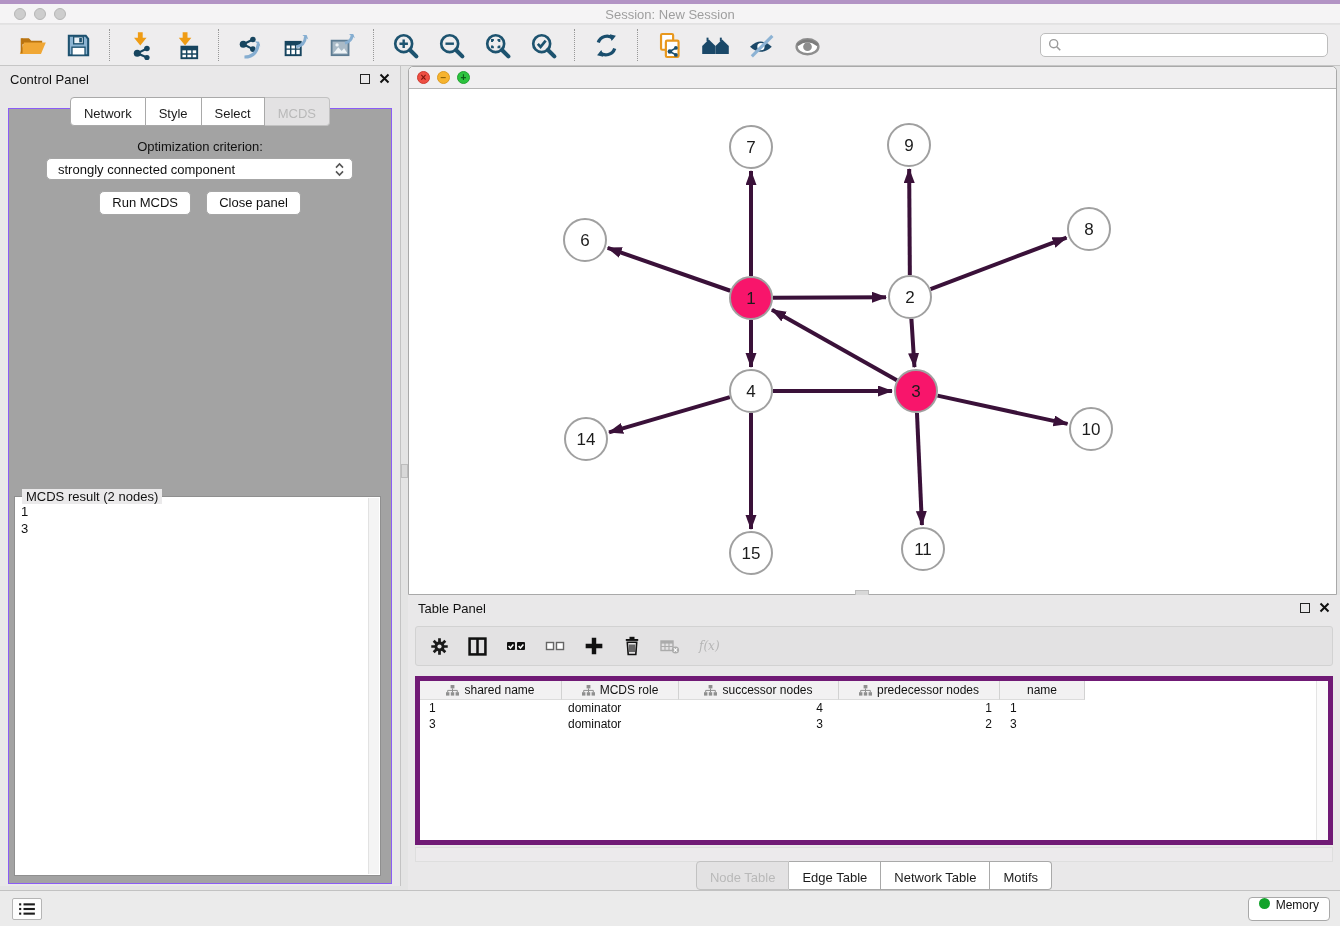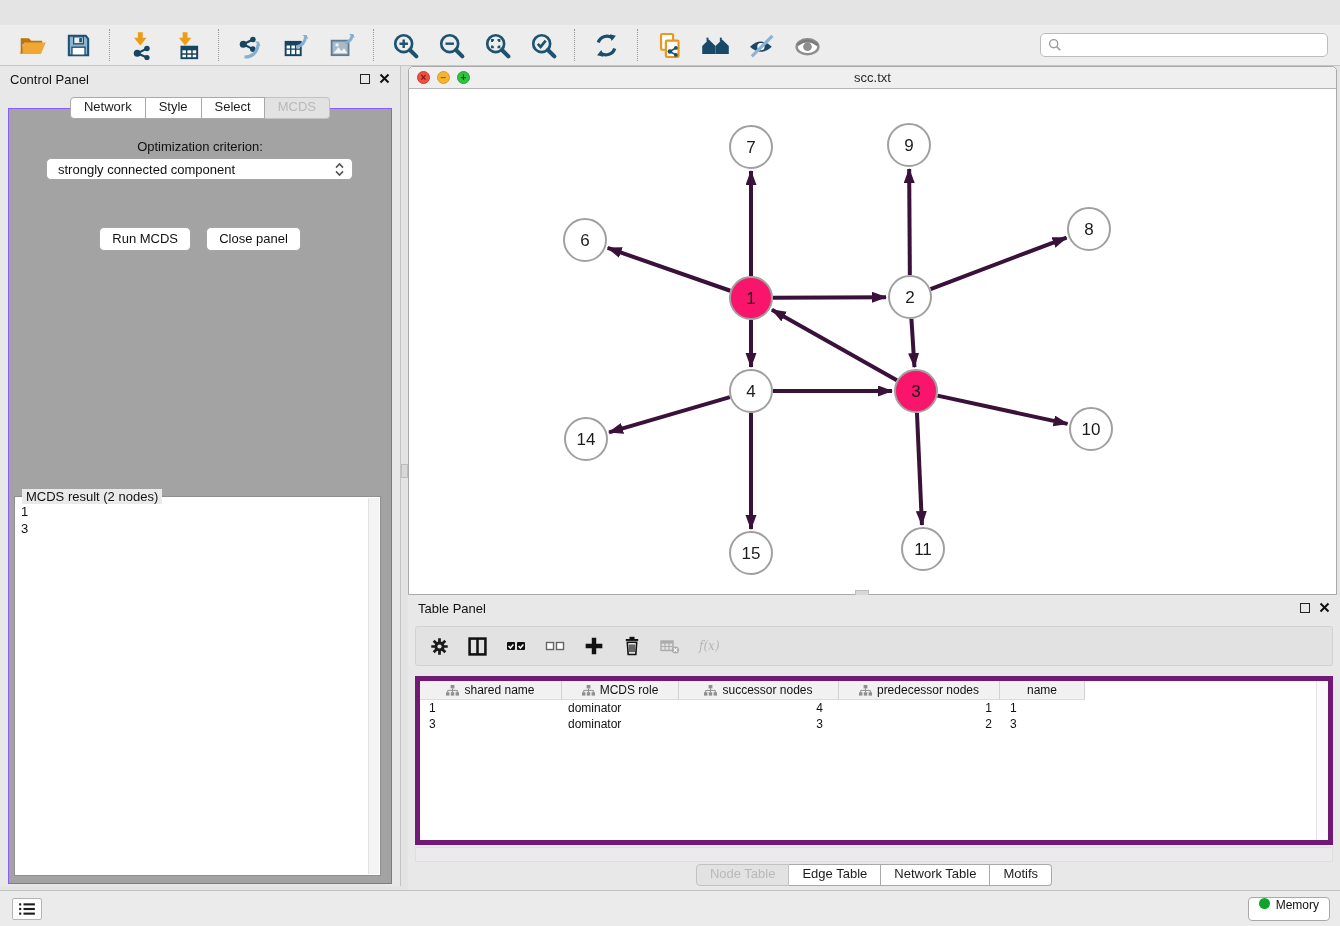--- a/index.html
+++ b/index.html
@@ -20,30 +20,30 @@
   #search-box { margin-left:auto; width:288px; height:24px; background:#fff; border:1px solid #bdbdbd; border-radius:5px; display:flex; align-items:center; padding:0 7px; gap:5px; }
   #search-box input { border:none; outline:none; flex:1; font-size:13px; background:transparent; }
 
   
   #control-panel { position:absolute; left:0; top:66px; width:401px; height:820px; background:#e9e8e9; border-right:1px solid #c3c3c3; }
   .panel-header { position:absolute; top:0; left:0; right:0; height:28px; }
   .panel-title { position:absolute; left:10px; top:6px; font-size:13px; color:#111; }
   .panel-icons { position:absolute; right:10px; top:7px; display:flex; gap:9px; align-items:center; }
   .float-ico { width:10px; height:10px; border:1.5px solid #222; }
   .tabs-row { position:absolute; top:31px; left:0; right:0; display:flex; justify-content:center; z-index:3; }
-  .tab-seg { padding:1px 13px 4px; font-size:13px; color:#1c1c1c; background:#fff; border:1px solid #a9a9a9; border-left:none; }
+  .tab-seg { padding:8px 13px 4px; font-size:13px; color:#1c1c1c; background:#fff; border:1px solid #a9a9a9; border-left:none; }
   .tab-seg:first-child { border-left:1px solid #a9a9a9; border-radius:4px 0 0 4px; }
   .tab-seg:last-child { border-radius:0 4px 4px 0; }
   .tab-seg.selected { background:#e3e2e3; color:#b9b9b9; border-color:#c2c2c2; }
   #cp-inner { position:absolute; left:8px; right:8px; top:42px; bottom:2px; border:1px solid #8b5cf6; background:#a3a3a3; }
   #opt-label { position:absolute; top:30px; left:0; right:0; text-align:center; font-size:13px; color:#111; }
   #opt-select { position:absolute; top:49px; left:37px; right:38px; height:22px; background:#fff; border:1px solid #a6a6a6; border-radius:5px; display:flex; align-items:center; padding:0 7px 0 11px; font-size:13px; color:#111; }
   #opt-select .sel-text { flex:1; }
   .btn-row { position:absolute; top:82px; left:0; right:0; display:flex; justify-content:center; gap:15px; }
-  .mac-btn { min-width:92px; padding:3px 12px 4px; background:#fff; border:1px solid #a6a6a6; border-radius:5px; font-size:13px; color:#111; text-align:center;margin-top:36px; }
+  .mac-btn { min-width:92px; padding:3px 12px 4px; background:#fff; border:1px solid #a6a6a6; border-radius:5px; font-size:13px; color:#111; text-align:center; }
   #result-box { position:absolute; left:5px; right:10px; top:387px; bottom:7px; border:1px solid #8f8f8f; background:#fff; }
   #result-legend { position:absolute; top:-8px; left:7px; background:#ebeaeb; padding:0 4px; font-size:13px; color:#111; }
   #result-text { position:absolute; left:6px; top:6px; right:16px; bottom:4px; font-family:"Liberation Sans","DejaVu Sans",sans-serif; font-size:13px; line-height:17px; color:#111; white-space:pre; overflow:hidden; }
   #result-vscroll { position:absolute; right:1px; top:1px; bottom:1px; width:11px; background:#f4f4f4; border-left:1px solid #e2e2e2; }
 
   
   .vsplit-handle { position:absolute; left:401px; top:464px; width:7px; height:14px; background:#d8d8d8; border:1px solid #bdbdbd; }
   .hsplit-handle { position:absolute; left:855px; top:590px; width:14px; height:6px; background:#d8d8d8; border:1px solid #bdbdbd; }
 
   
@@ -75,20 +75,28 @@
   #statusbar { position:absolute; left:0; right:0; bottom:0; height:36px; background:#ebebeb; border-top:1px solid #c2c2c2; }
   #list-btn { position:absolute; left:12px; top:7px; width:30px; height:22px; background:#fdfdfd; border:1px solid #b5b5b5; border-radius:2px; display:flex; align-items:center; justify-content:center; }
   #memory-btn { position:absolute; right:10px; top:6px; height:24px; padding:0 10px; background:#fff; border:1px solid #a8a8a8; border-radius:4px; display:flex; gap:6px; font-size:12px; color:#111; }
   #memory-dot { width:11px; height:11px; border-radius:50%; background:#12a32b; }
 </style>
 </head>
 <body>
 
 <div id="app">
 
+  <div id="titlebar">
+    <div class="traffic-dots">
+      <span class="gray-dot"></span>
+      <span class="gray-dot"></span>
+      <span class="gray-dot"></span>
+    </div>
+    <div id="main-title">Session: New Session</div>
+  </div>
 
   <div id="toolbar">
     <span class="tb-btn">
       <svg viewBox="0 0 24 24" width="29" height="29">
           <path d="M3 6h6l2 2h9v3H3z" fill="#ba7410"></path>
           <path d="M1.5 19 L5 9.5 h18 L19 19 z" fill="#f0a735"></path>
           <path d="M3 18.5V6" stroke="#ba7410" stroke-width="1.5"></path>
         </svg>
     </span>
     <span class="tb-btn">
@@ -272,21 +280,20 @@
 
   <div class="vsplit-handle"></div>
 
   <div id="network-window">
     <div id="nw-titlebar">
       <div class="nw-lights">
         <span class="light red">×</span>
         <span class="light yellow">−</span>
         <span class="light green">+</span>
       </div>
-      <div id="nw-title">scc.txt</div>
     </div>
     <div id="nw-body">
       <svg id="graph-svg" width="927" height="505" viewBox="0 0 927 505">
           <defs>
             <marker id="arr" markerUnits="userSpaceOnUse" markerWidth="17" markerHeight="13" refX="14" refY="5.5" orient="auto">
               <path d="M0 0 L15 5.5 L0 11 Z" fill="#3a1139"></path>
             </marker>
           </defs>
           <line x1="342" y1="187" x2="342" y2="82" stroke="#3a1139" stroke-width="4" marker-end="url(#arr)"></line>
           <line x1="321.23121807335133" y1="201.7434376400866" x2="198.65685301088945" y2="158.91624984717825" stroke="#3a1139" stroke-width="4" marker-end="url(#arr)"></line>

